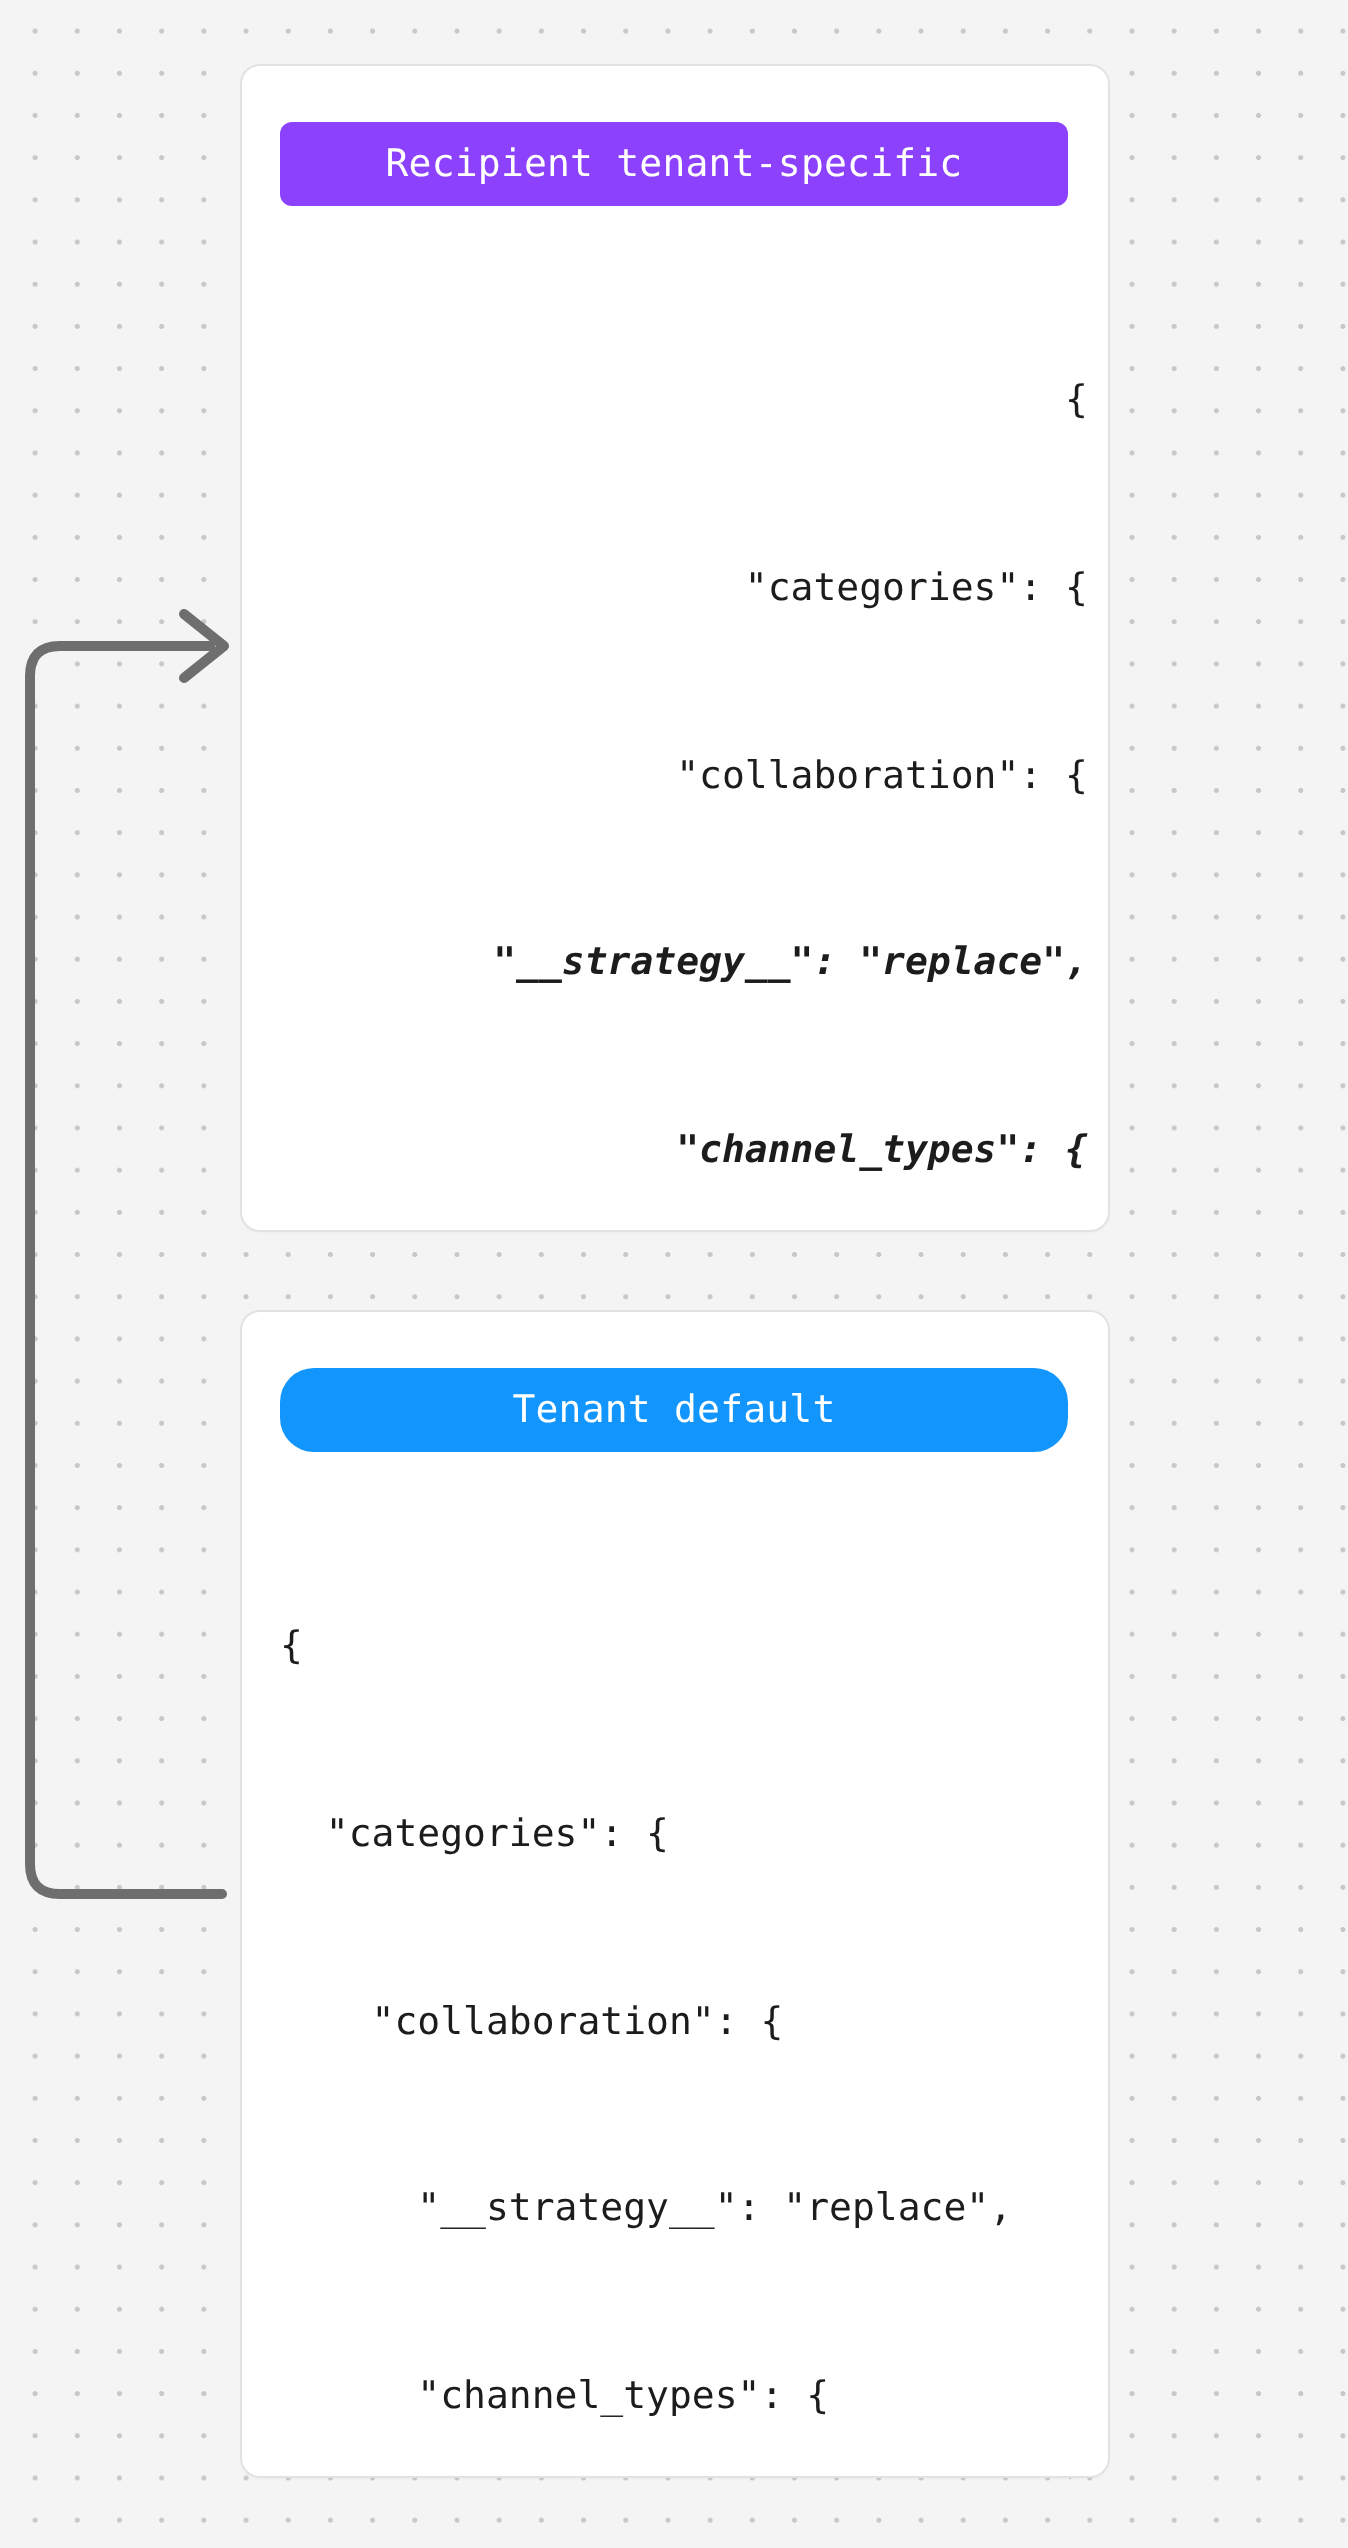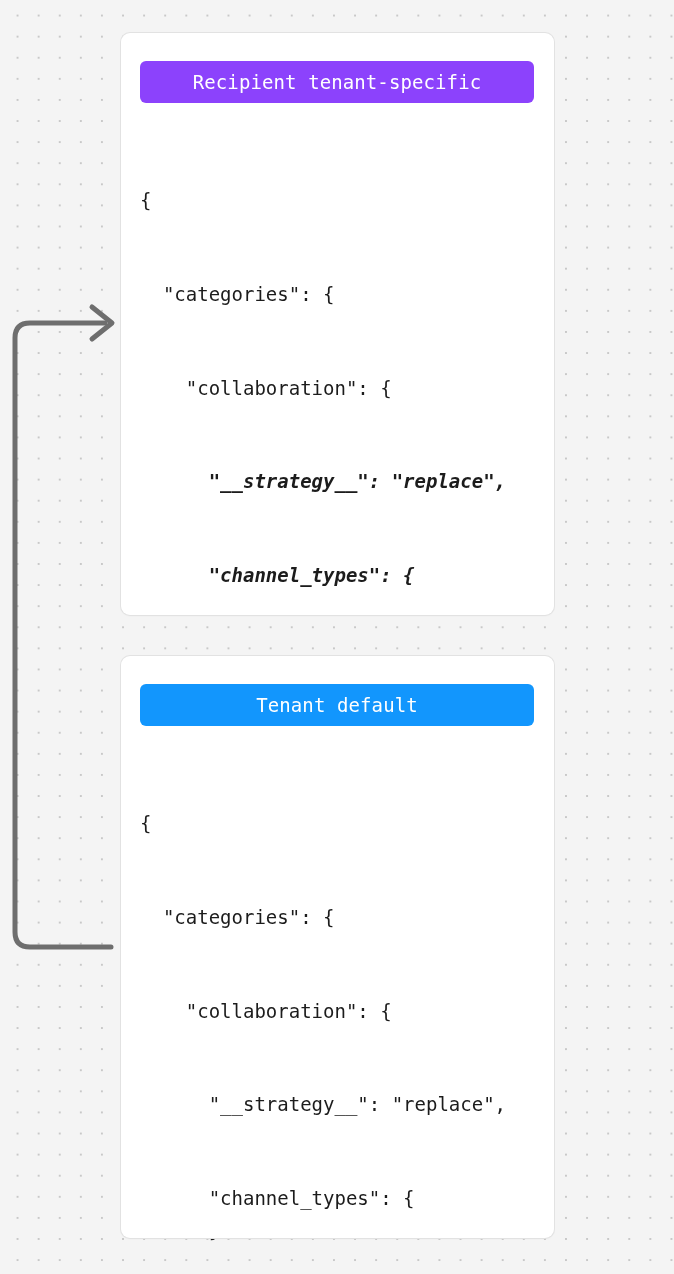--- a/index.html
+++ b/index.html
@@ -39,20 +39,21 @@
     background: #ffffff;
     border-radius: 9px;
     box-sizing: border-box;
     box-shadow: 0 0 0 1px #e2e2e2, 0 1px 2px rgba(0,0,0,0.05);
   }
   .card--recipient {
     left: 121px;
     top: 33px;
     width: 433px;
     height: 582px;
+    text-align: right;
   }
   .card--tenant {
     left: 121px;
     top: 656px;
     width: 433px;
     height: 582px;
   }
 
   .card-header {
     position: absolute;
@@ -64,21 +65,21 @@
     display: flex;
     align-items: center;
     justify-content: center;
     color: #ffffff;
     font-size: 19px;
     letter-spacing: 0.1px;
     font-family: "DejaVu Sans Mono", "Liberation Mono", monospace;
     white-space: pre;
   }
   .card--recipient .card-header { background: #8c42fc; }
-  .card--tenant    .card-header { background: #1296fd; }
+  .card--tenant    .card-header { background: #1296fd; border-radius: 17px; }
 
   .code-block {
     position: absolute;
     left: 19px;
     top: 90px;
     right: 10px;
     font-family: "DejaVu Sans Mono", "Liberation Mono", monospace;
     font-size: 19px;
     line-height: 31.2px;
     color: #1c1c1c;

